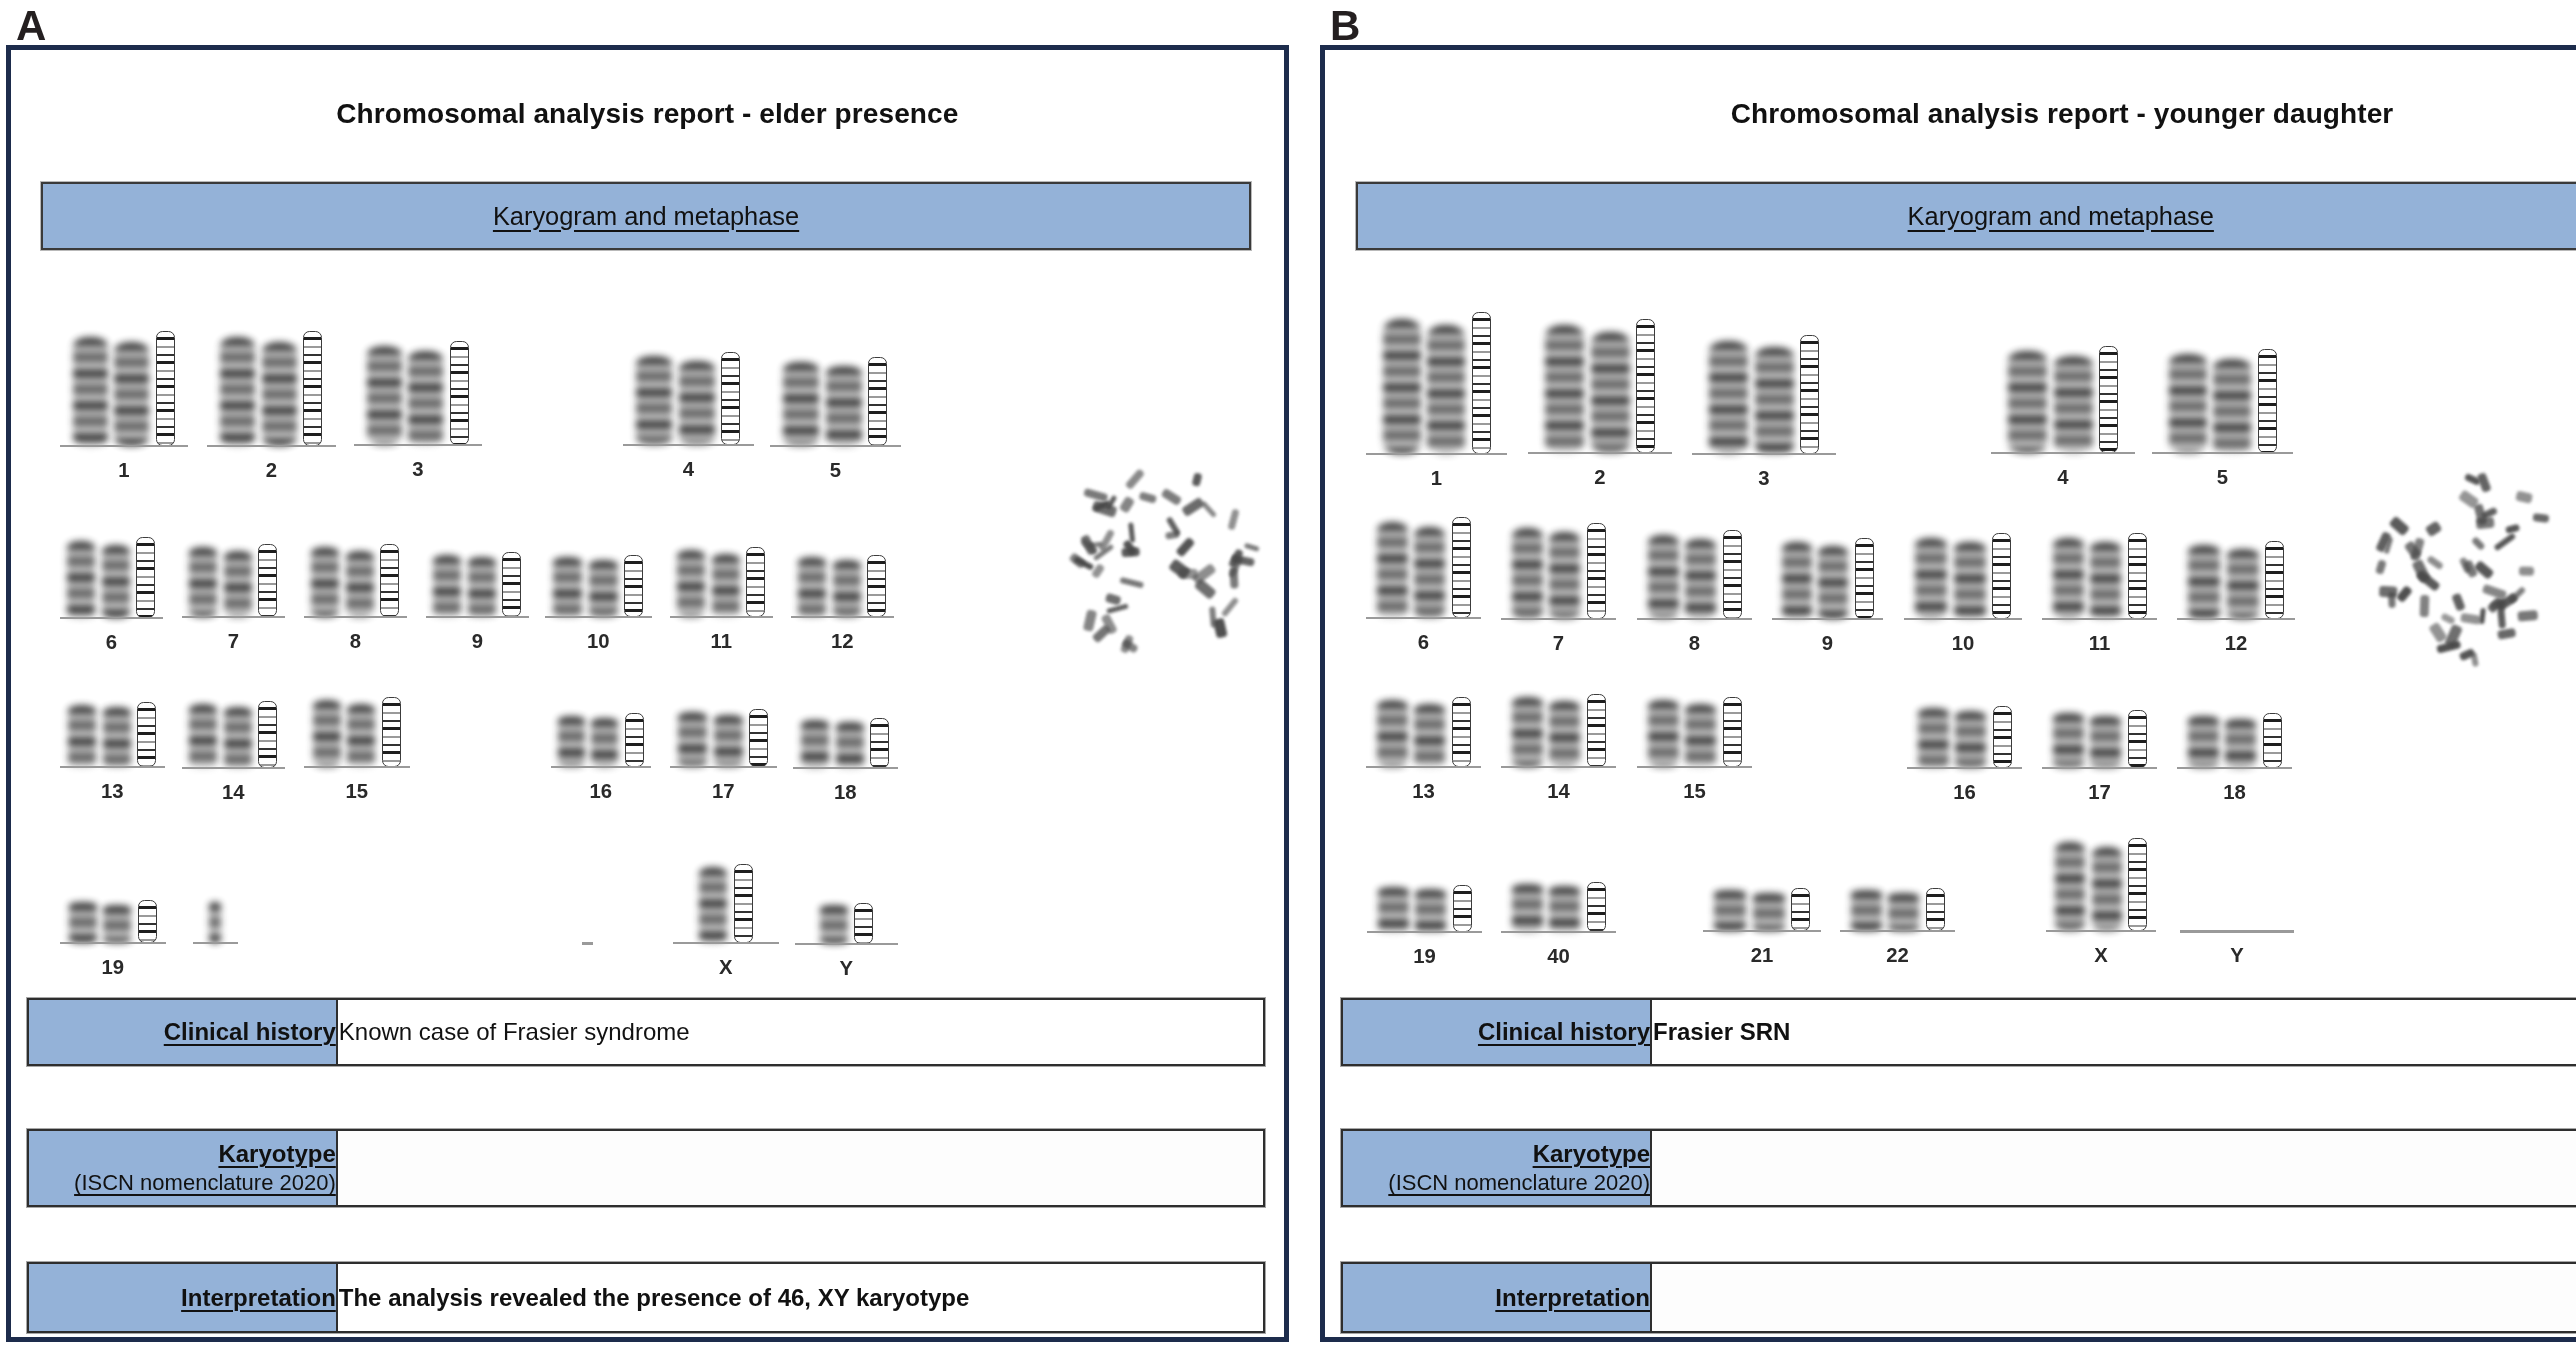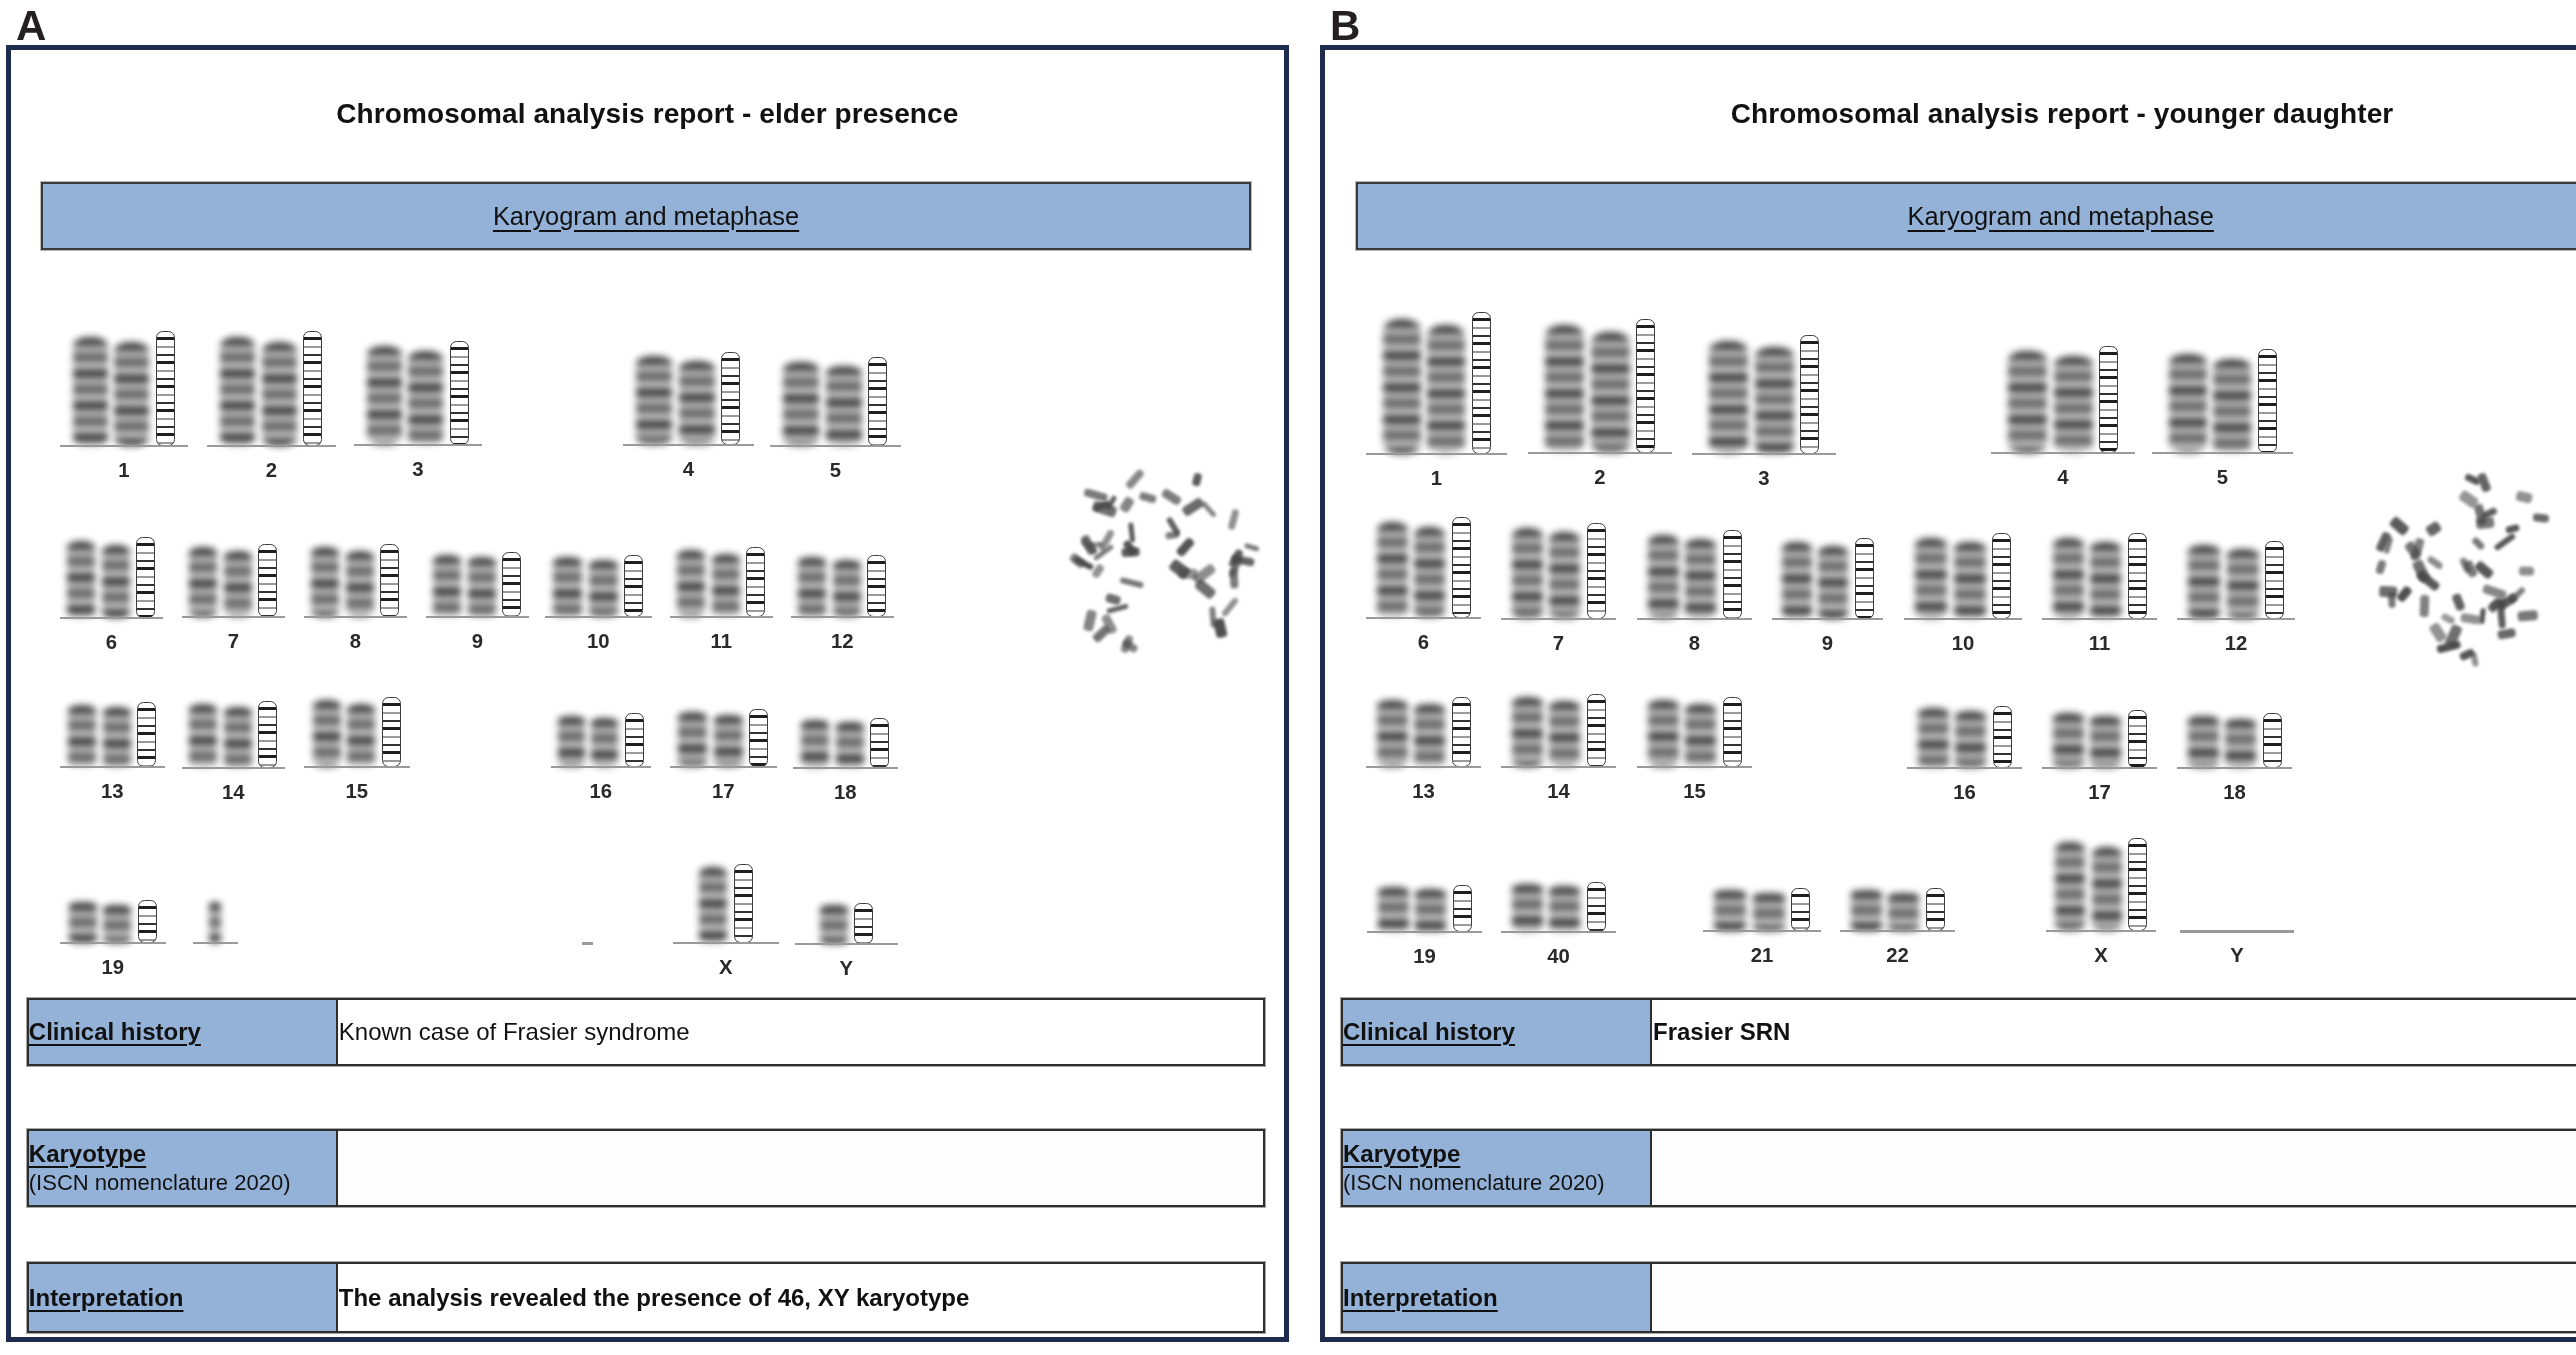--- a/index.html
+++ b/index.html
@@ -45,25 +45,25 @@
 
   .metaphase{position:absolute;}
   .meta-mark{position:absolute; background:#474747; border-radius:3.6px; filter:blur(1.5px);}
 
   .report-row{position:absolute; left:16px; right:19px; display:flex;
     border:2.9px solid var(--line); outline:1.5px solid #a7a7a7; background:#fdfdfd;}
   .row-clinical{top:948px; height:68px;}
   .row-karyotype{top:1079px; height:78px;}
   .row-interp{top:1212px; height:71px;}
   .cell-label{width:309px; background:var(--banner); border-right:2.9px solid var(--line);
-    display:flex; flex-direction:column; align-items:flex-start; justify-content:center;
+    display:flex; flex-direction:column; align-items:flex-end; justify-content:center;
     text-align:center; line-height:1.25;}
   .cell-label .l1{font-size:24px; font-weight:bold; text-decoration:underline;
     text-underline-offset:4.4px; text-decoration-thickness:2.2px;}
-  .cell-label .l2{font-size:22px; text-underline-offset:4.4px;}
+  .cell-label .l2{font-size:22px; text-decoration:underline; text-underline-offset:4.4px;}
   .cell-value{flex:1; display:flex; align-items:center; font-size:24px; background:#fff;}
   .v-left{justify-content:flex-start; padding-left:1px;}
   .v-center{justify-content:center;}
   .v-bold{font-weight:bold;}
 </style>
 </head>
 <body>
 
 <div class="page">
 

